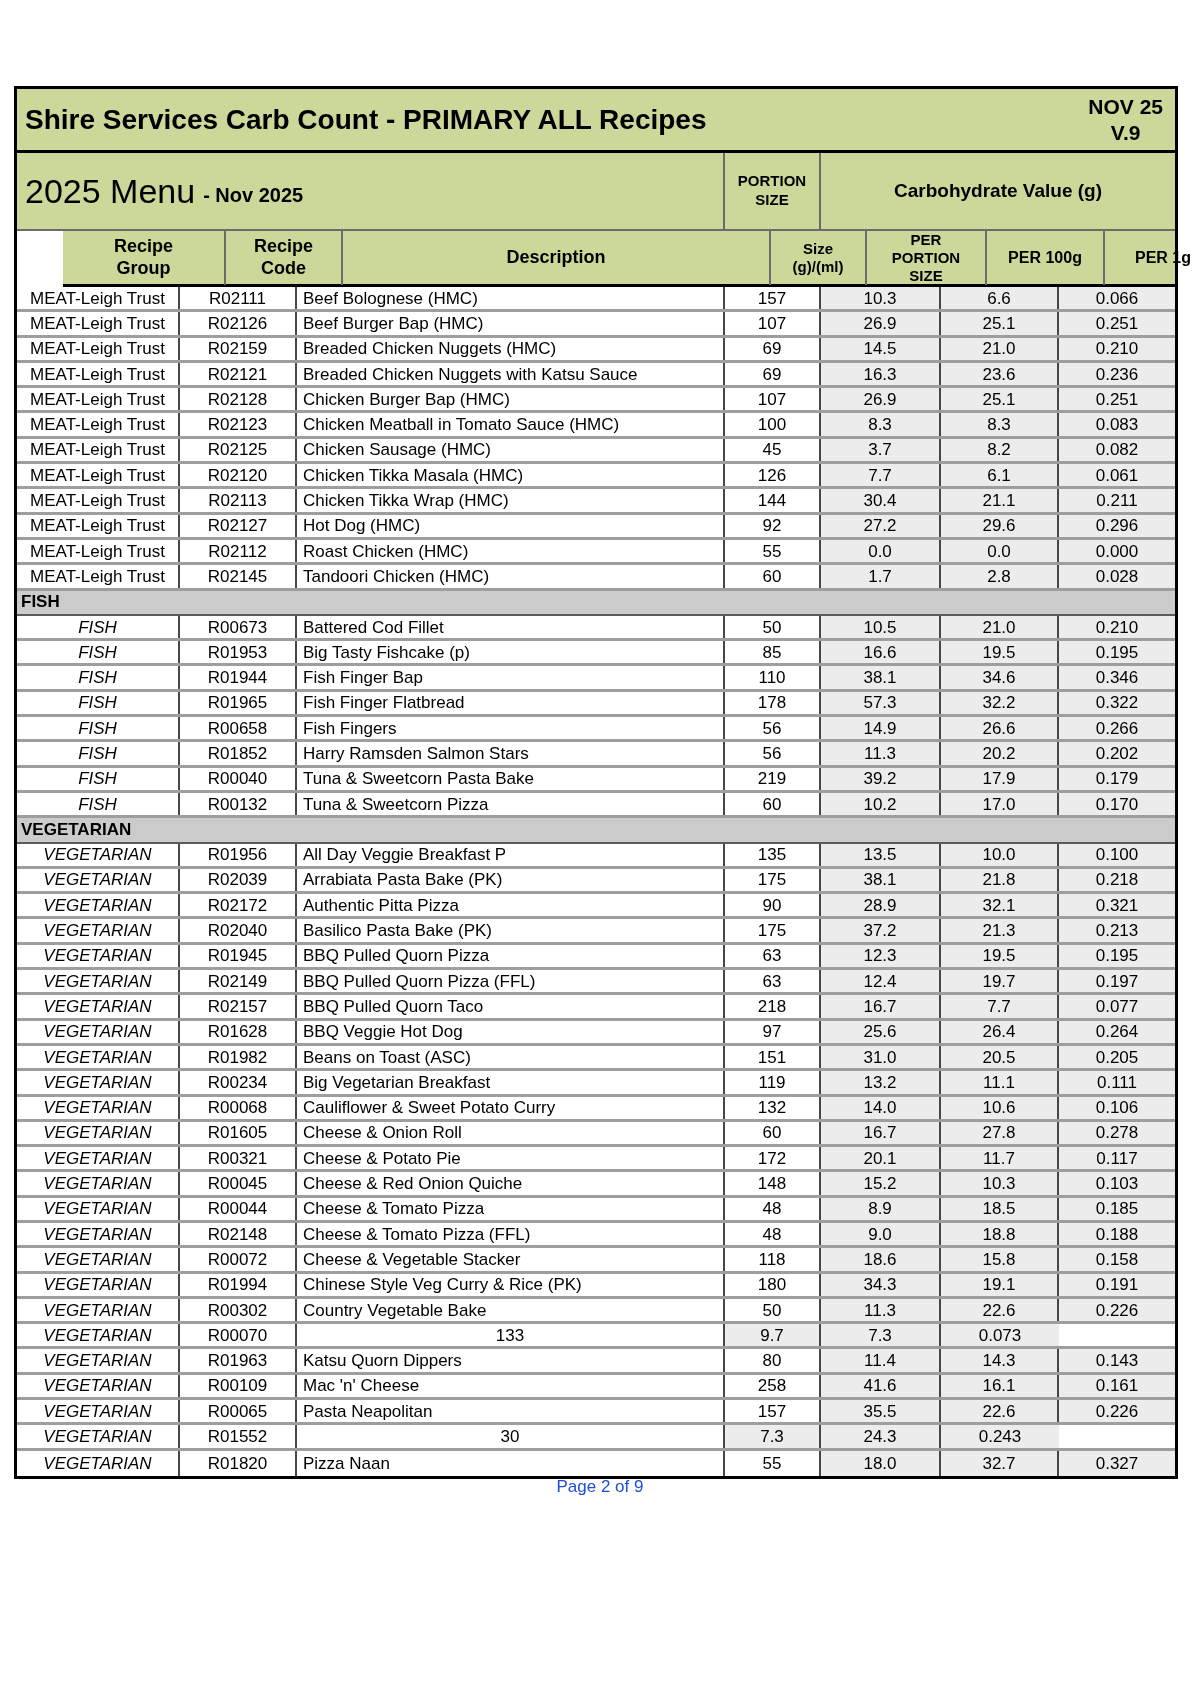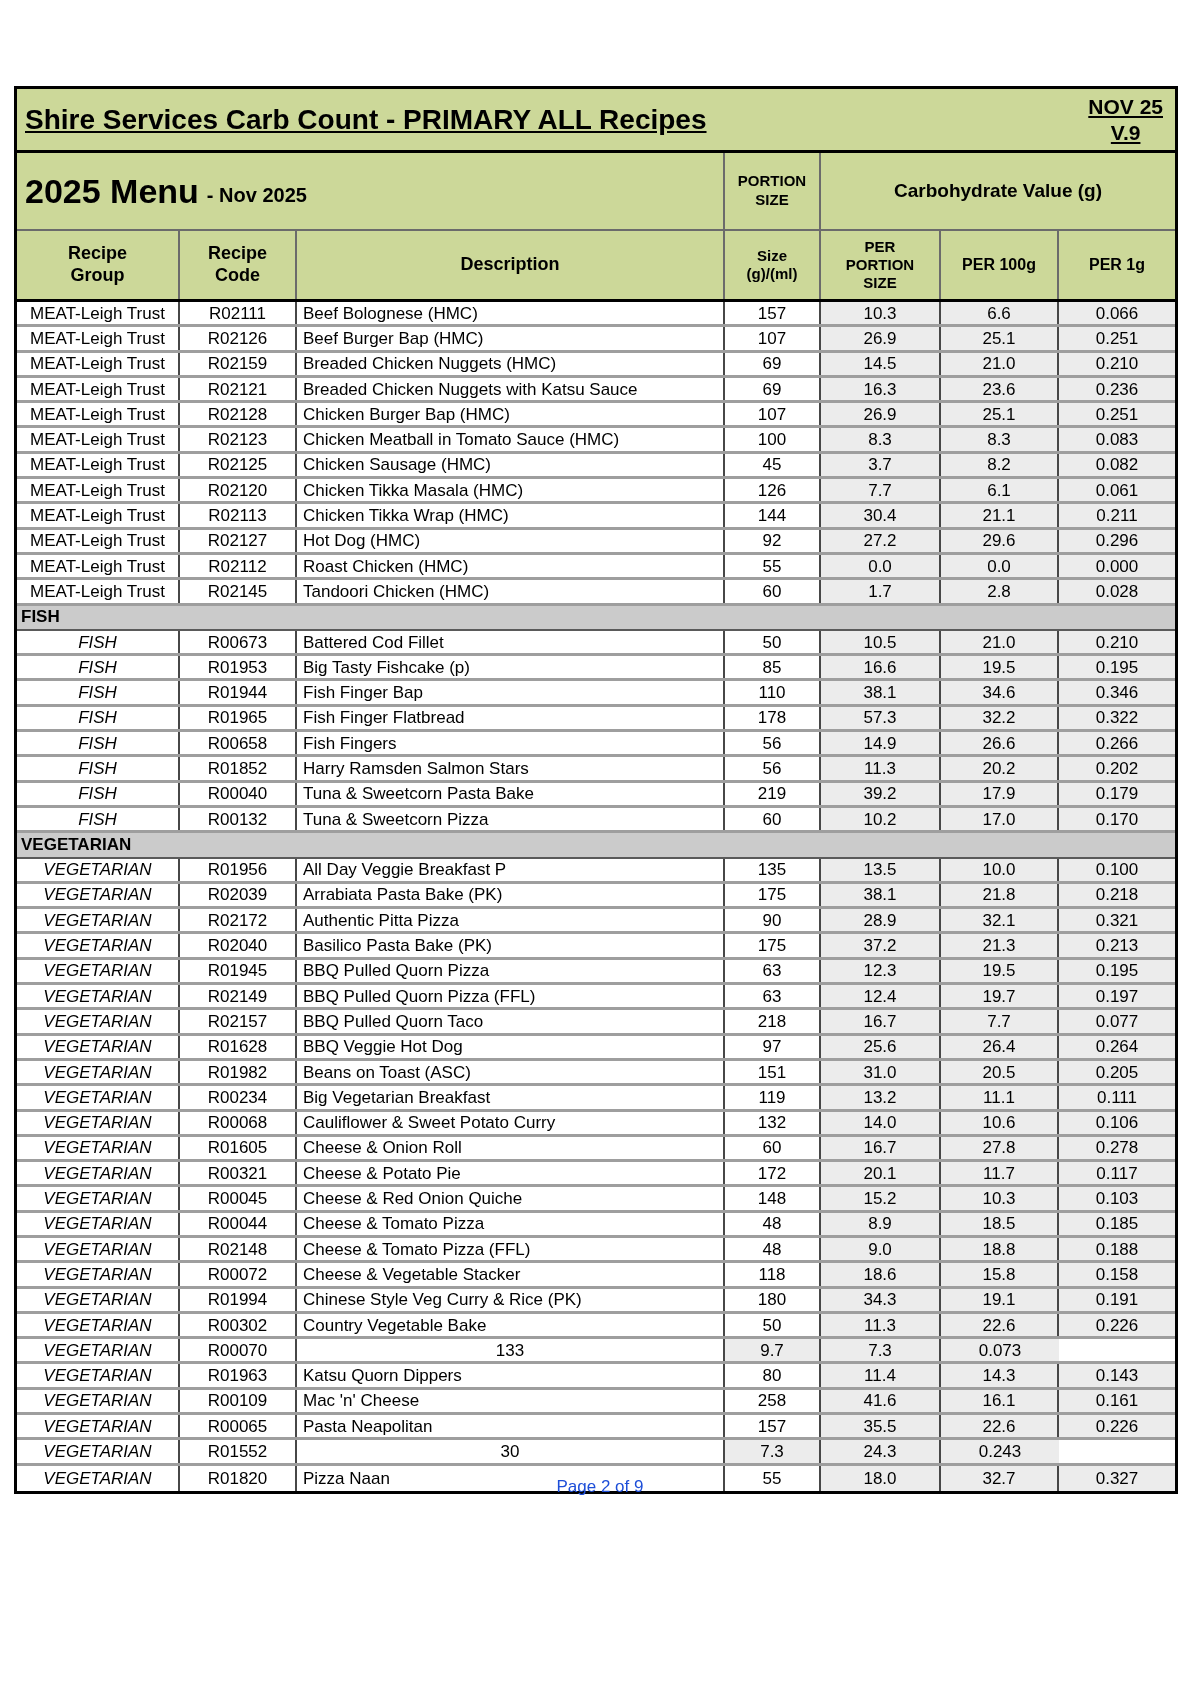--- a/index.html
+++ b/index.html
@@ -18,50 +18,50 @@
     background:#fff;
   }
 
   
   .title-row {
     height:64px;
     background:var(--green);
     border-bottom:3px solid #000;
     display:flex; align-items:center;
     padding:0 10px 0 8px;
-    text-decoration:underline;
   }
   .doc-title { font-size:28px; font-weight:bold; letter-spacing:0; flex:1; }
   .version-block { text-align:center; font-size:21px; font-weight:bold; line-height:1.2; padding-right:2px; }
 
   
   .menu-row {
     height:78px;
     background:var(--green);
     display:grid;
     grid-template-columns:708px 96px 354px;
     border-bottom:2px solid #6b6b6b;
   }
   .menu-cell { display:flex; align-items:center; padding-left:8px; border-right:2px solid #6b6b6b; }
-  .menu-title { font-size:34px; font-weight:bold; }
+  .menu-title { font-size:34px; font-weight:normal; }
   .menu-subtitle { font-size:20px; font-weight:bold; margin-left:8px; padding-top:8px; }
   .portion-cell {
     display:flex; align-items:center; justify-content:center; text-align:center;
     font-size:15px; font-weight:bold; white-space:pre-line; line-height:1.25;
     border-right:2px solid #6b6b6b;
   }
   .carb-cell { display:flex; align-items:center; justify-content:center; font-size:19px; font-weight:bold; }
 
   
   .header-row {
-    height:71px;
+    height:56px;
     background:var(--green);
     display:grid;
     grid-template-columns:163px 117px 428px 96px 120px 118px 116px;
     border-bottom:3px solid #000;
+    margin-left:46px;
   }
   .header-row .hcell {
     display:flex; align-items:center; justify-content:center; text-align:center;
     font-weight:bold; white-space:pre-line; line-height:1.2;
     border-right:2px solid #6b6b6b;
   }
   .header-row .hcell:last-child { border-right:none; }
   .h-lg { font-size:18px; }
   .h-sm { font-size:15px; }
   .h-md { font-size:16px; }

